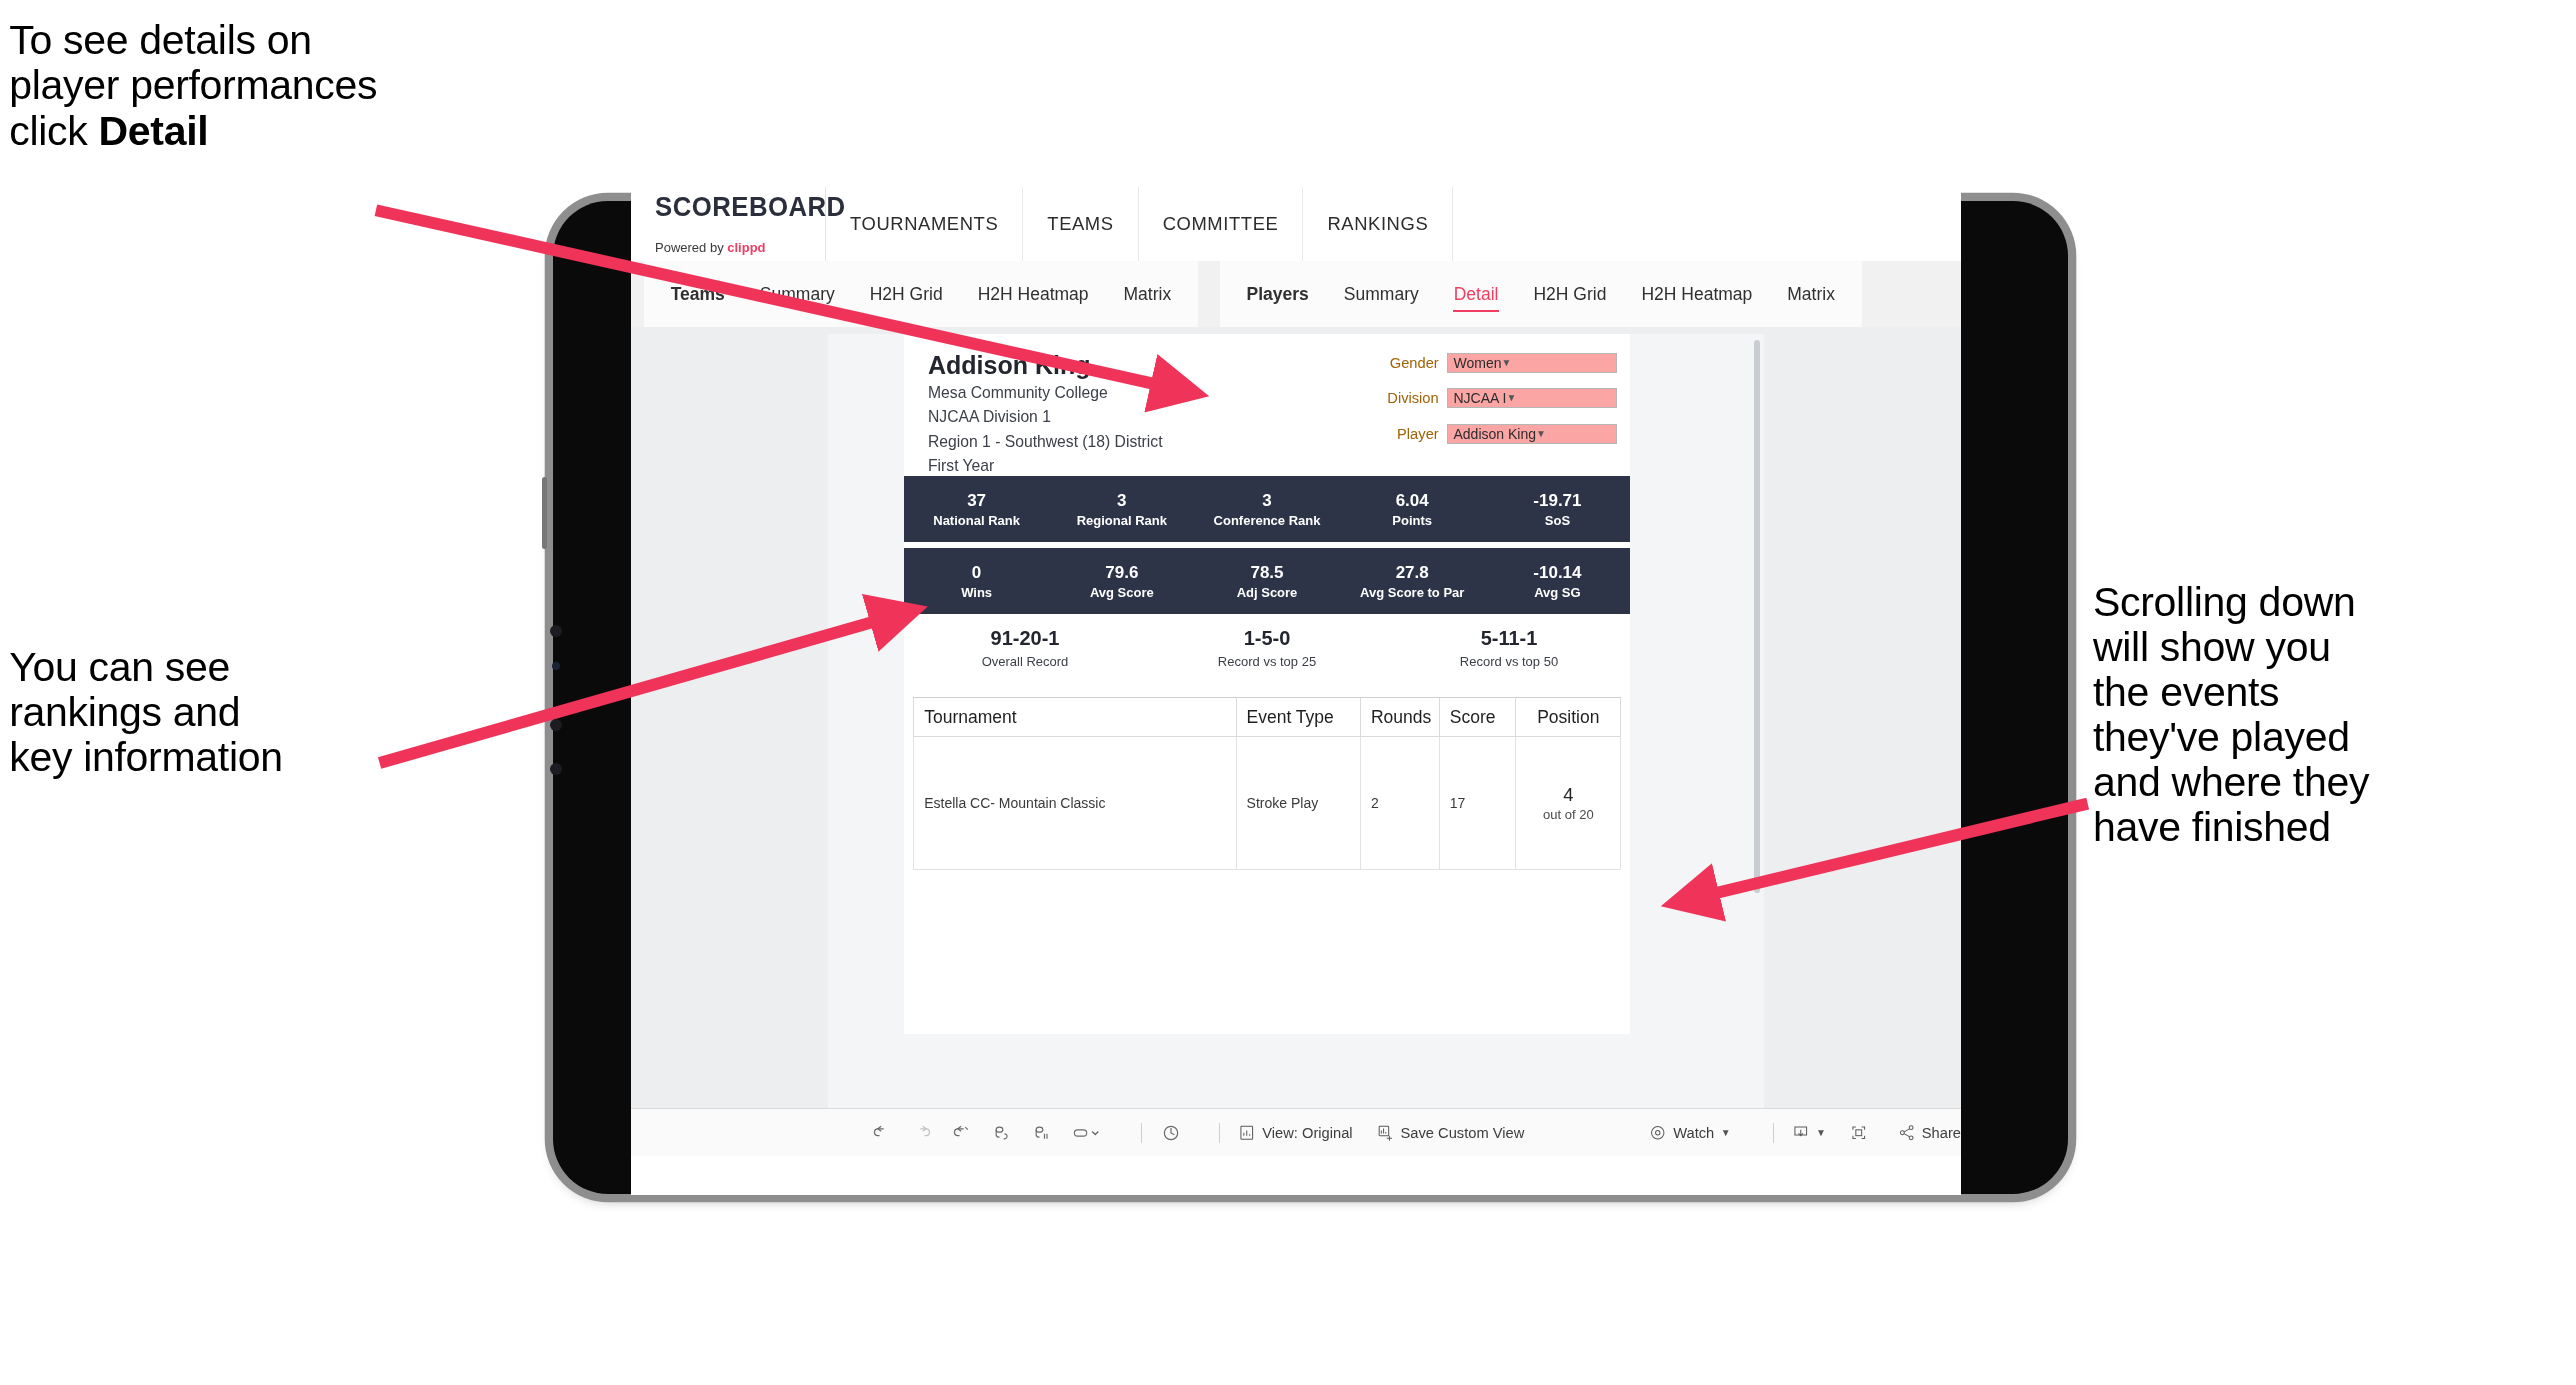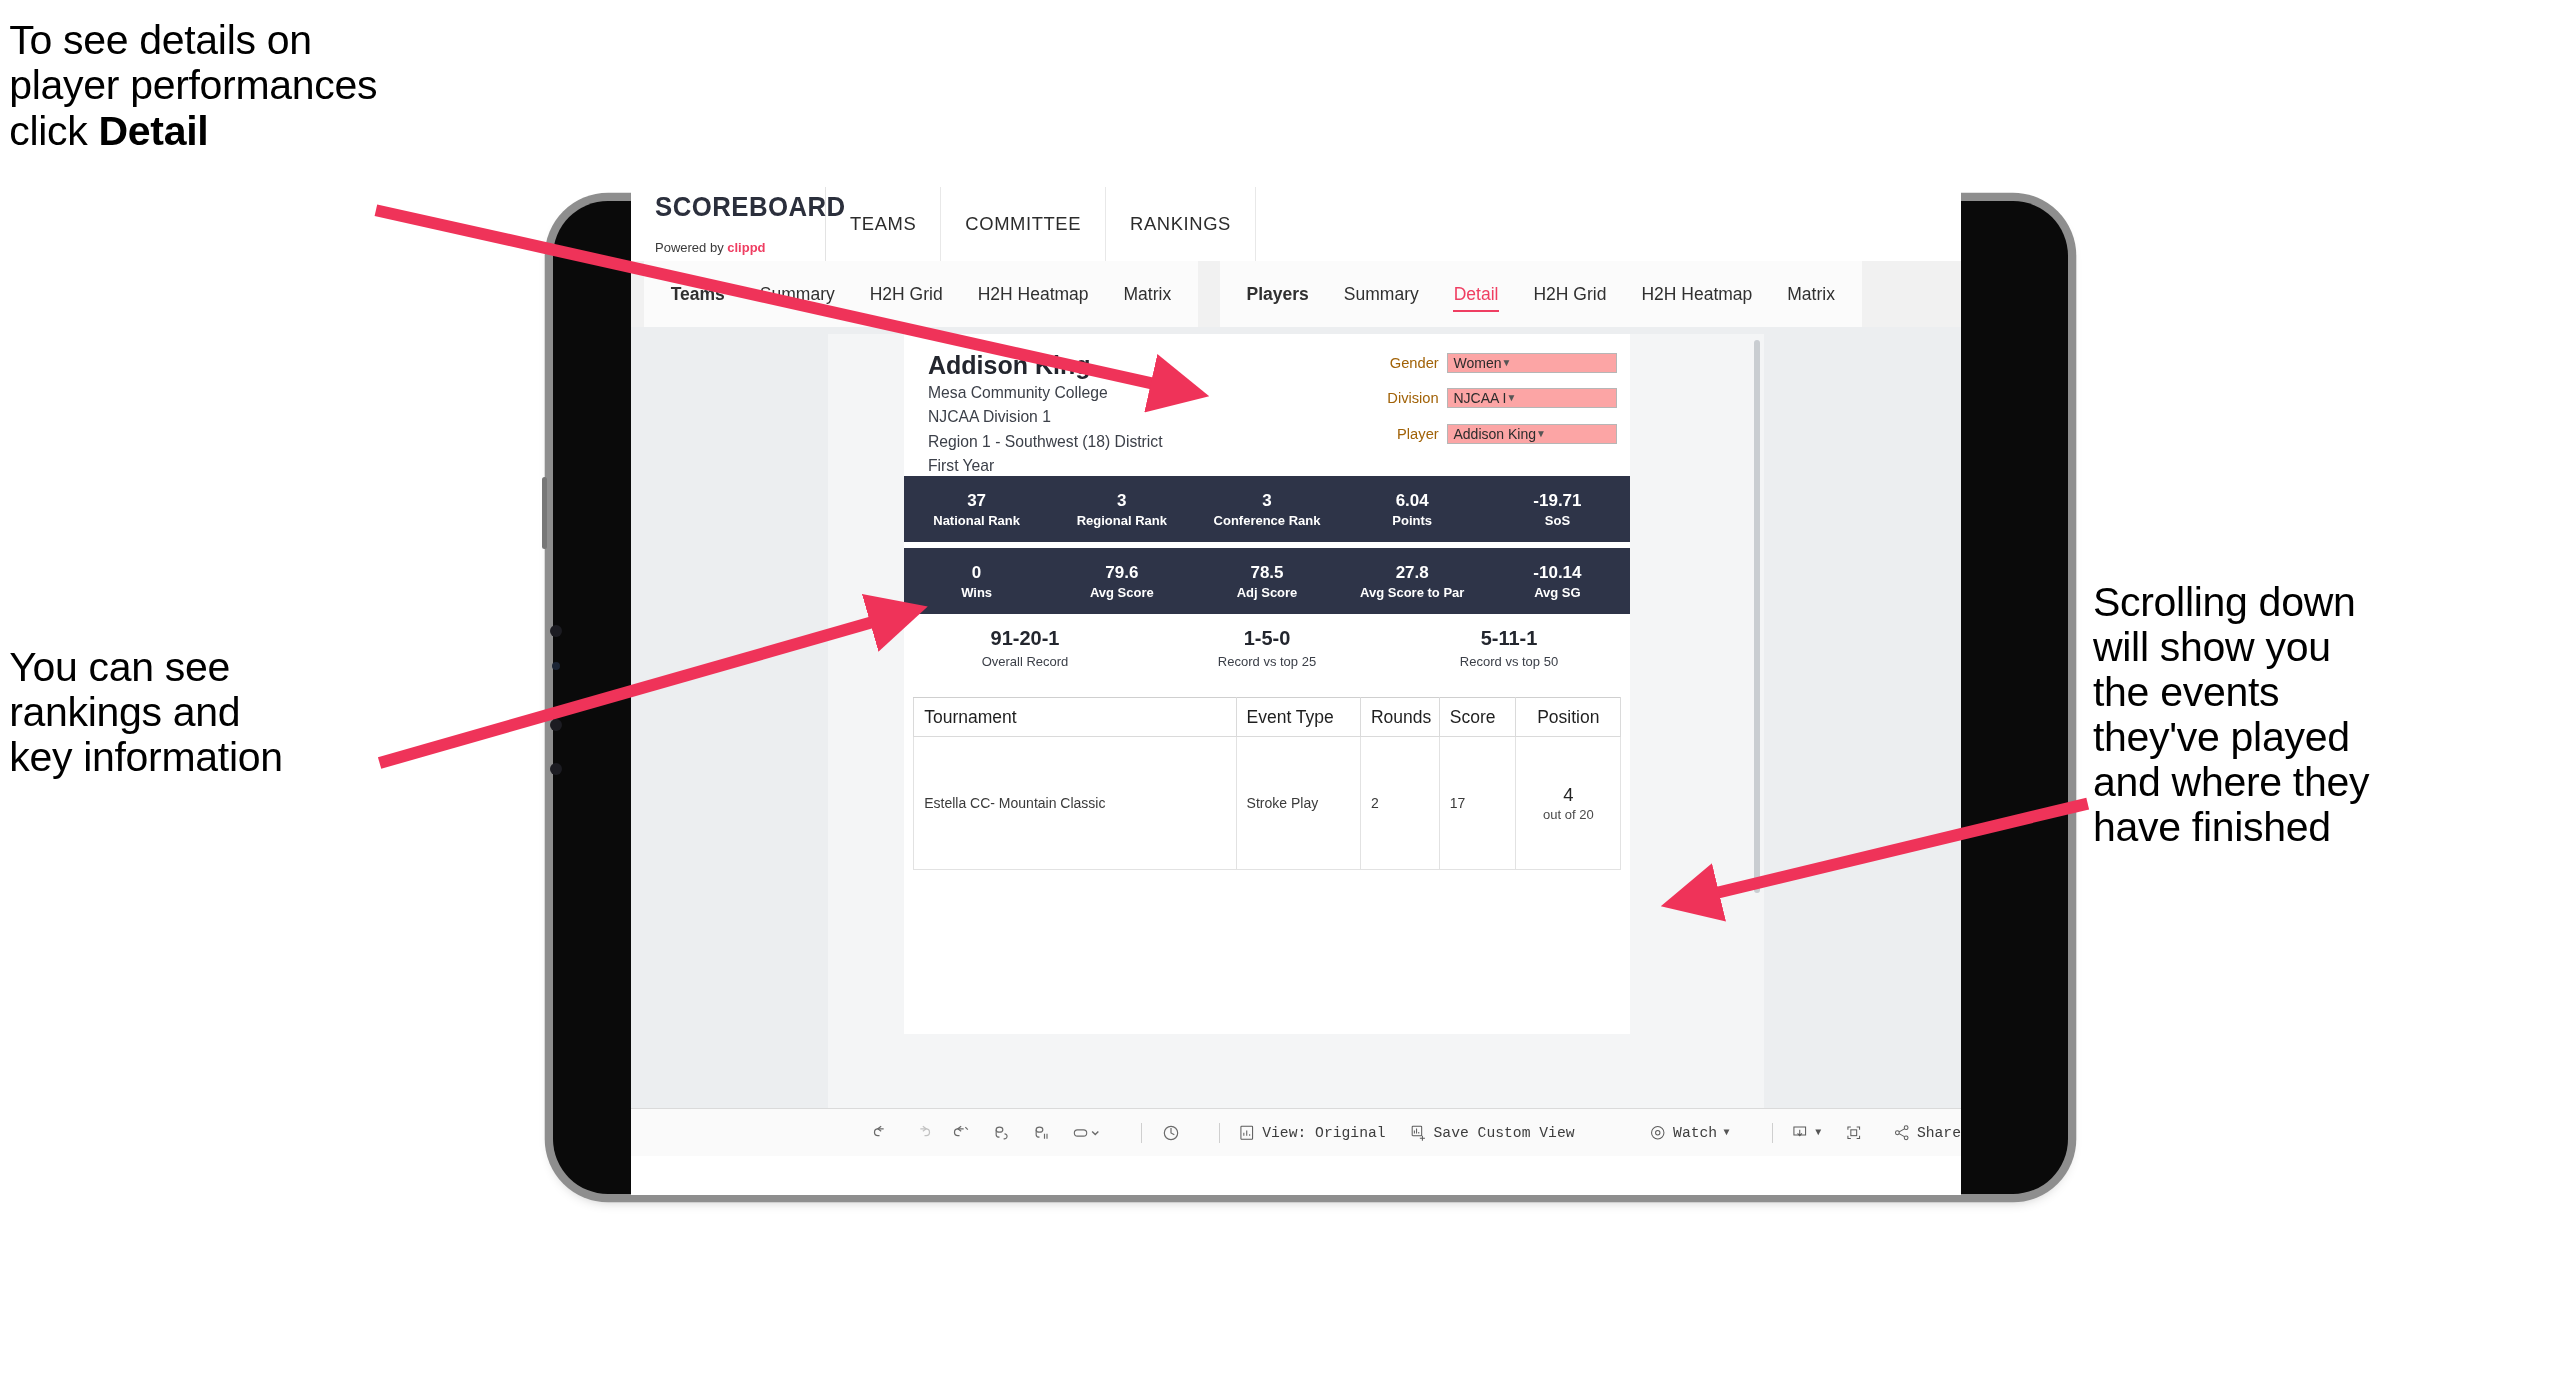--- a/index.html
+++ b/index.html
@@ -174,21 +174,21 @@
 
   
   .toolbar{
     position:absolute;left:0;bottom:0;width:1330px;height:48px;
     background:#fafafa;border-top:0.9px solid #dadada;
     display:flex;align-items:center;padding-left:241px;box-sizing:border-box;
     font-size:14.7px;color:#4a4a4a;
   }
   .tb-ico{margin-right:20px;display:flex;align-items:center;color:#6a6a6a;}
   .tb-sep{width:0.9px;height:20px;background:#cfcfcf;margin:0 18.4px;}
-  .tb-item{display:flex;align-items:center;margin-right:24px;color:#3d3d3d;font-family:Liberation Mono, monospace;}
+  .tb-item{display:flex;align-items:center;margin-right:24px;color:#3d3d3d;}
   .tb-item svg{margin-right:6.4px;}
   .tb-spacer{flex:1;}
 
   
   .arrows{position:absolute;left:0;top:0;width:2576px;height:1386px;pointer-events:none;}
 </style>
 </head>
 <body>
 
 <div class="stage">
@@ -218,20 +218,21 @@
     <div class="cam" style="top:562px;"></div>
 
     <div class="screen">
 
       <div class="topbar">
         <div class="brand">
           <div class="brand-name">SCOREBOARD</div>
           <div class="brand-sub"><span>Powered by </span><span class="pink">clippd</span></div>
         </div>
         <div class="topnav">
+          <div class="topnav-item">TOURNAMENTS</div>
           <div class="topnav-item">TEAMS</div>
           <div class="topnav-item">COMMITTEE</div>
           <div class="topnav-item">RANKINGS</div>
         </div>
       </div>
 
       <div class="subbar">
         <div class="tabgroup g1">
           <div class="tab lead">Teams</div>
           <div class="tab">Summary</div>

